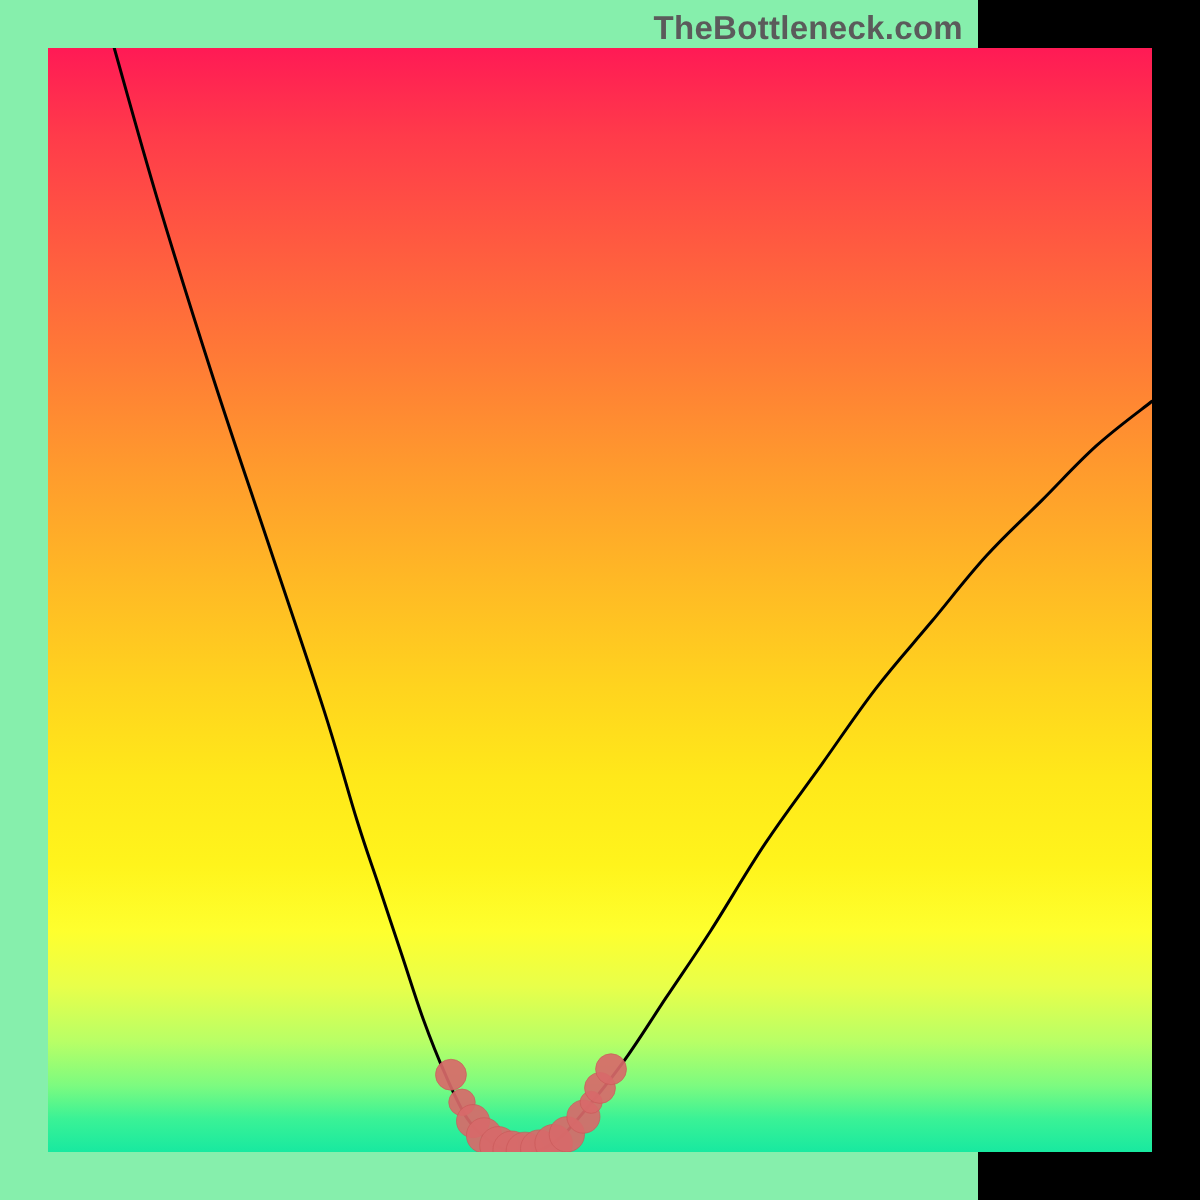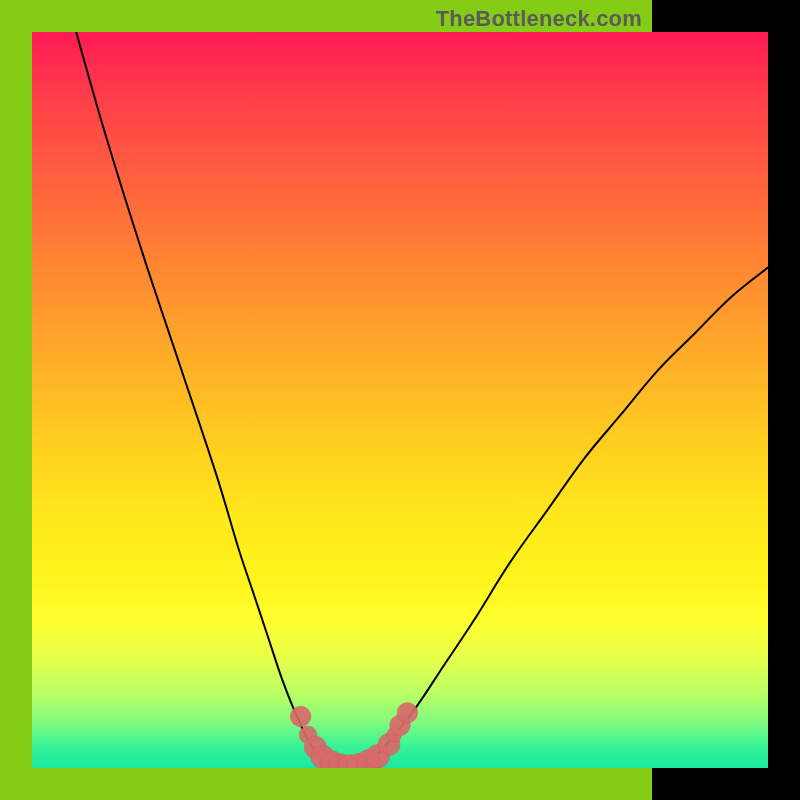--- a/index.html
+++ b/index.html
@@ -1,20 +1,20 @@
 <!DOCTYPE html>
 <html><head>
 <meta charset="utf-8">
 <style>
   * { margin: 0; padding: 0; box-sizing: border-box; }
   html, body { width: 800px; height: 800px; overflow: hidden; background: #000; }
   .frame {
     width: 652px;
     height: 800px;
-    background: #84cc16;
+    background: #86efac;
     position: relative;
   }
   .plot-area {
     position: absolute;
     left: 32px;
     top: 32px;
     width: 736px;
     height: 736px;
     
     background: linear-gradient(to bottom,

